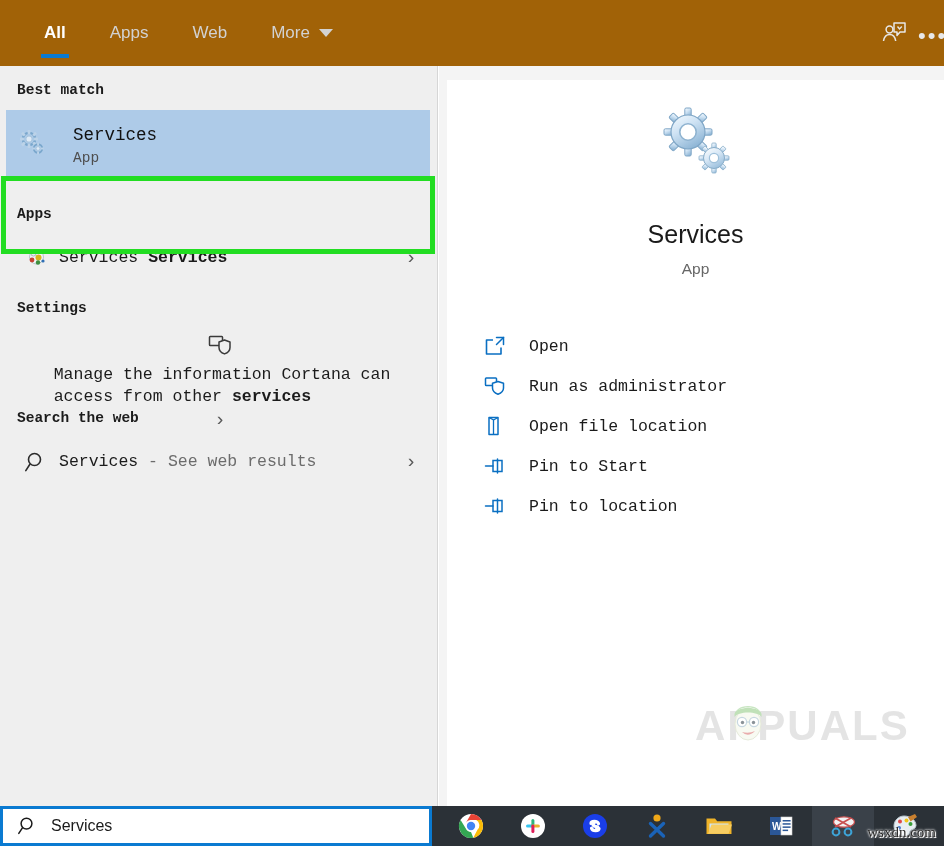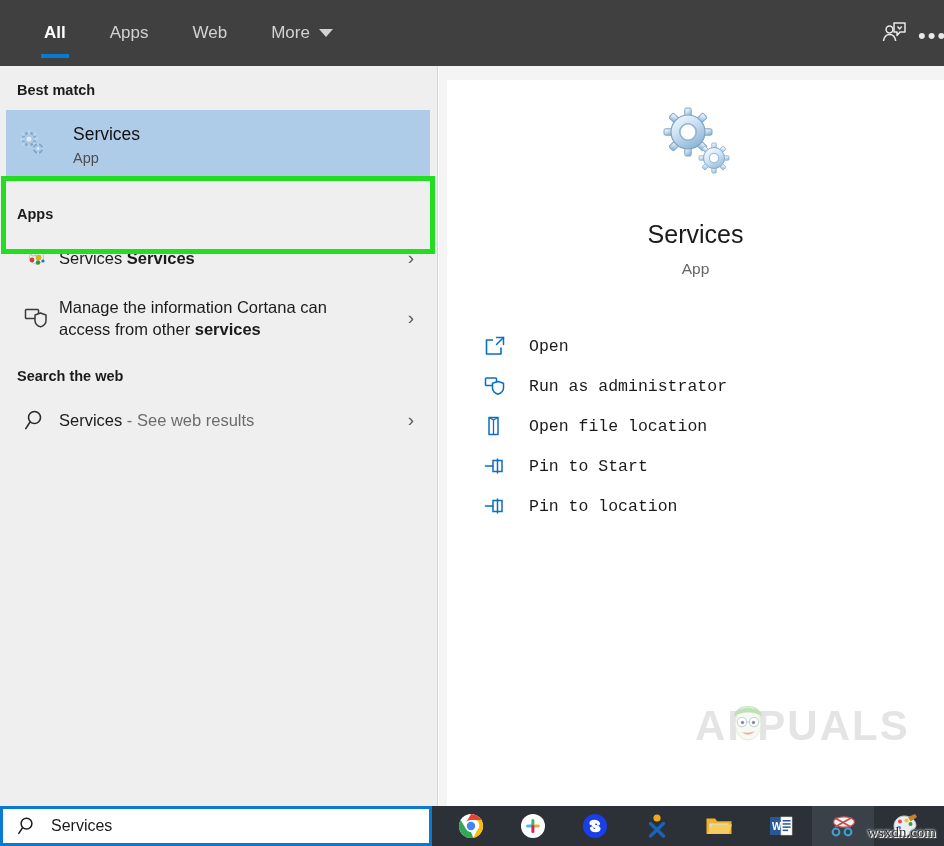--- a/index.html
+++ b/index.html
@@ -18,21 +18,21 @@
     height: 846px;
     background: #ffffff;
   }
 
   
   .header {
     position: absolute;
     top: 0; left: 0;
     width: 944px;
     height: 66px;
-    background: #404040;
+    background: #a16207;
     display: flex;
     align-items: flex-start;
   }
   .tabs {
     display: flex;
     align-items: center;
     height: 66px;
     padding-left: 22px;
   }
   .tab {
@@ -90,20 +90,21 @@
 
   
   .left-panel {
     position: absolute;
     top: 66px; left: 0;
     width: 438px;
     height: 740px;
     background: #efefef;
     border-right: 1px solid #d6d6d6;
     overflow: hidden;
+    font-family: Liberation Mono, monospace;
   }
   .section-title {
     font-size: 14.5px;
     font-weight: bold;
     color: #1b1b1b;
     padding: 16px 0 10px 17px;
   }
   .result-row {
     display: flex;
     align-items: center;
@@ -125,21 +126,21 @@
     line-height: 1.35;
     padding-left: 4px;
   }
   .result-row .chev {
     flex: 0 0 24px;
     color: #5a5a5a;
     font-size: 19px;
     text-align: center;
     font-weight: 300;
   }
-  .result-row.two-line { height: 68px; }
+  .result-row.two-line { height: 68px; flex-direction: column; }
   .result-row .sub { color: #6c6c6c; }
   .row-text b { font-weight: bold; }
 
   
   .best-match-wrap {
     position: relative;
     margin: 0 0 0 0;
   }
   .best-match-item {
     position: absolute;
@@ -385,20 +386,21 @@
           </svg>
         </div>
         <div class="row-text">
           <span>Services </span><b>Services</b>
         </div>
         <div class="chev">›</div>
       </div>
     </div>
 
     <div>
+      <div class="section-title">Settings</div>
 
       <div class="result-row two-line">
         <div class="icon-slot">
           <svg width="24" height="22" viewBox="0 0 24 22">
             <rect x="1.5" y="2.5" width="13" height="9" rx="0.8" fill="none" stroke="#3a3a3a" stroke-width="1.5"></rect>
             <path d="M16.5 6 L22 8 V13.4 C22 16.8 19.2 18.9 16.5 19.9 C13.8 18.9 11 16.8 11 13.4 V8 Z" fill="#efefef" stroke="#3a3a3a" stroke-width="1.5" stroke-linejoin="round"></path>
           </svg>
         </div>
         <div class="row-text">
           <span>Manage the information Cortana can</span><br>

